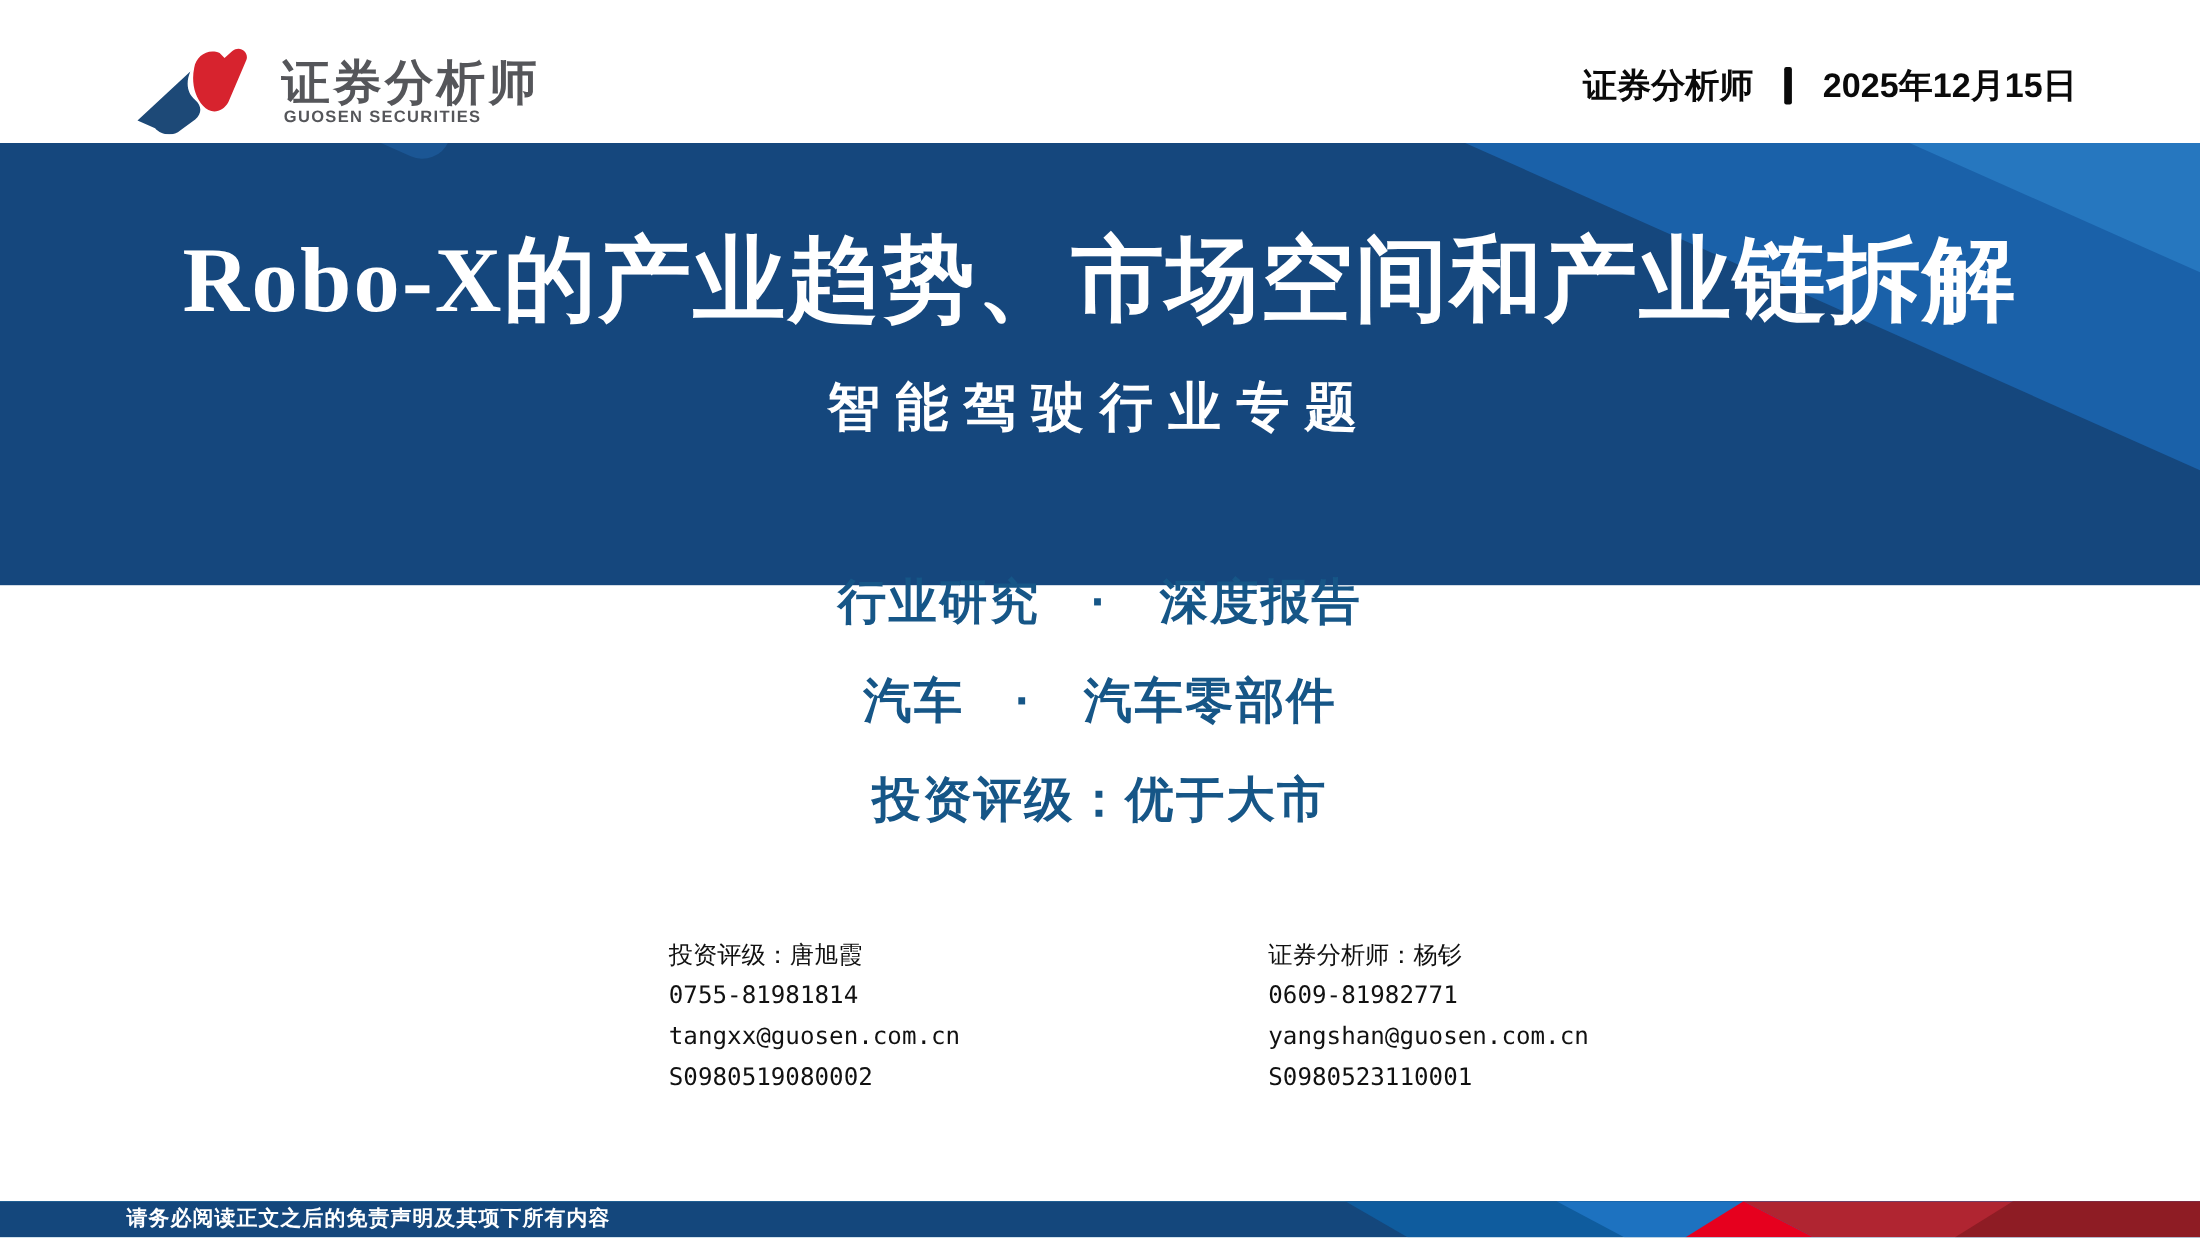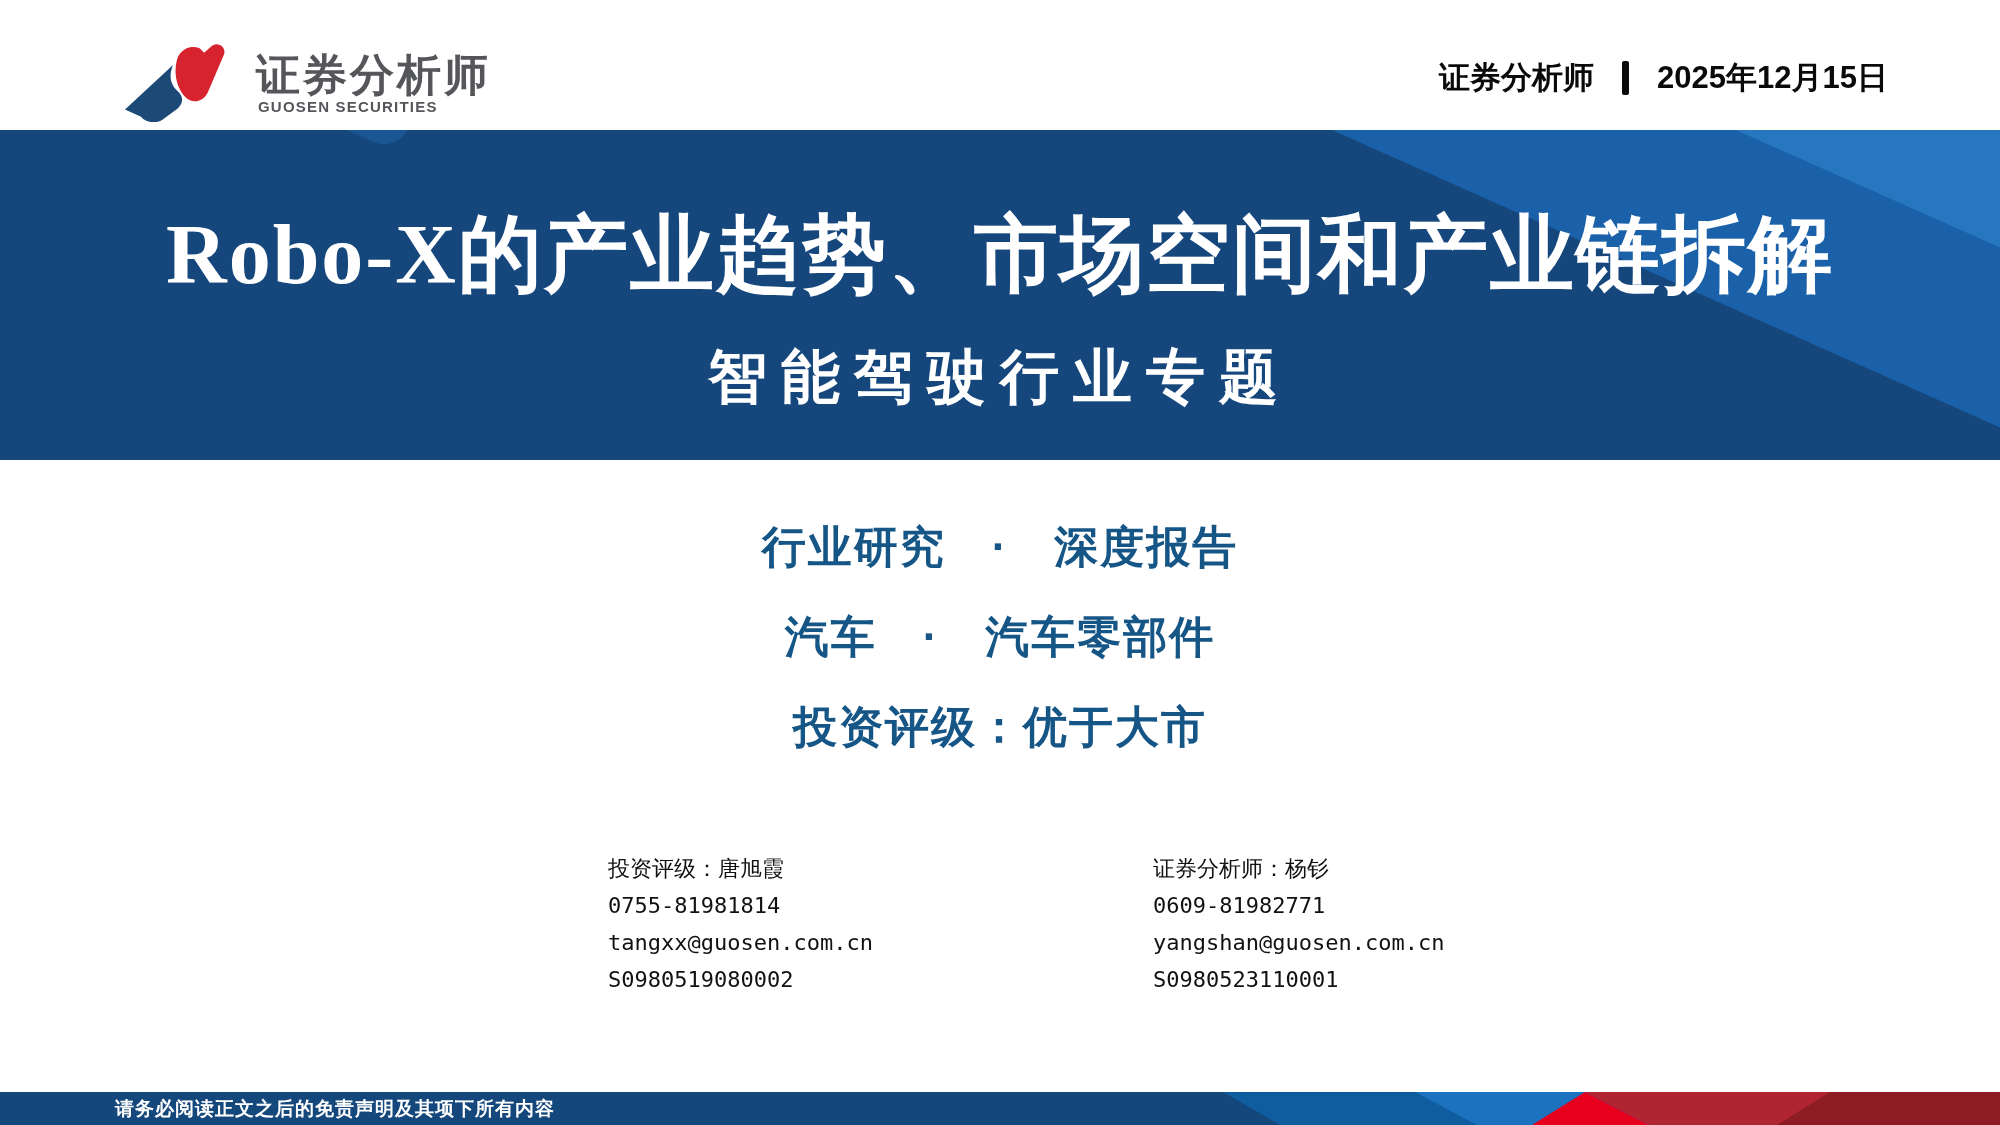--- a/index.html
+++ b/index.html
@@ -24,21 +24,21 @@
     position:absolute; right:112px; top:57px; display:flex; align-items:center;
     font-size:31px; font-weight:700; color:#0a0a0a; white-space:nowrap;
   }
   .header-sep{
     display:inline-block; width:7px; height:34px; background:#0a0a0a;
     margin:0 28px; border-radius:2px;
   }
 
   
   .banner{
-    position:absolute; left:0; top:130px; width:2000px; height:330px;
+    position:absolute; left:0; top:130px; width:2000px; height:402px;
     background:#15477d; overflow:hidden;
   }
   .shape{ position:absolute; }
   .shapeA{
     left:1250px; top:-420px; width:1100px; height:600px; border-radius:70px;
     background:#1a61a9; transform:rotate(24deg);
   }
   .shapeB{
     left:1600px; top:-300px; width:900px; height:420px; border-radius:60px;
     background:#2677bf; transform:rotate(24deg);
@@ -47,21 +47,21 @@
     left:220px; top:-85px; width:200px; height:70px; border-radius:26px;
     background:#1b5694; transform:rotate(24deg);
   }
   .banner-title{
     position:absolute; left:0; top:68px; width:2000px; text-align:center;
     color:#ffffff; font-size:84px; font-weight:700; letter-spacing:2px;
     font-family:"Liberation Serif","DejaVu Serif",serif; white-space:nowrap; z-index:3;
   }
   .banner-subtitle{
     position:absolute; left:0; top:208px; width:2000px; text-align:center;
-    color:#ffffff; font-size:59px; font-weight:700; letter-spacing:14px;
+    color:#ffffff; font-size:48px; font-weight:700; letter-spacing:14px;
     white-space:nowrap; z-index:3;
   }
 
   
   .meta{ position:absolute; left:0; top:0; width:2000px; }
   .meta-line{
     position:absolute; width:2000px; text-align:center; color:#165687;
     font-weight:700; font-size:44px; white-space:nowrap; letter-spacing:2px;
   }
   .meta-line.l1{ top:518px; }

